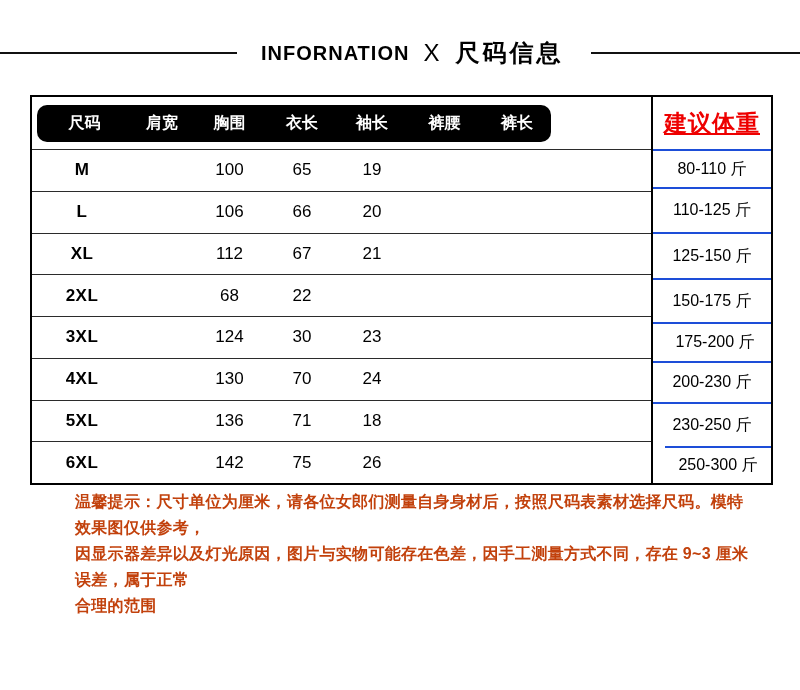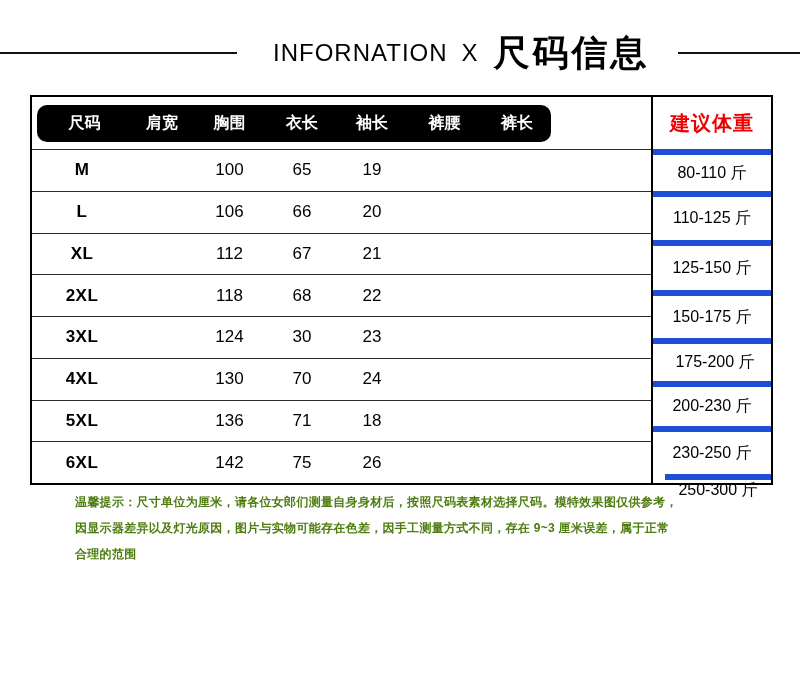--- a/index.html
+++ b/index.html
@@ -7,23 +7,23 @@
     width:800px;height:690px;background:#ffffff;position:relative;overflow:hidden;
     font-family:"Liberation Sans","DejaVu Sans",sans-serif;color:#000;
   }
   .stage{position:absolute;inset:0;}
 
   
   .title-row{position:absolute;top:36px;left:0;width:800px;height:34px;display:flex;align-items:center;}
   .title-line{height:2px;background:#111;}
   .title-line.left{width:237px;}
   .title-line.right{flex:1;}
-  .title-en{font-size:24px;letter-spacing:1px;font-weight:400;margin-left:36px;white-space:nowrap;}
+  .title-en{font-size:20px;letter-spacing:1px;font-weight:700;margin-left:24px;white-space:nowrap;}
   .title-x{font-size:24px;font-weight:500;margin:0 16px 0 14px;}
-  .title-cn{font-size:36px;font-weight:bold;letter-spacing:3px;margin-right:28px;white-space:nowrap;}
+  .title-cn{font-size:24px;font-weight:bold;letter-spacing:3px;margin-right:28px;white-space:nowrap;}
 
   
   .size-table{
     position:absolute;left:30px;top:95px;width:743px;height:390px;
     border:2px solid #000;box-sizing:border-box;background:#fff;
   }
   .main-area{position:absolute;left:0;top:0;width:619px;height:100%;display:flex;flex-direction:column;}
   .header-zone{height:52px;position:relative;flex:0 0 auto;}
   .pill{
     position:absolute;left:5px;top:8px;width:514px;height:37px;
@@ -37,39 +37,39 @@
   }
   .data-row .cell{display:flex;align-items:center;justify-content:center;font-size:17px;font-weight:500;}
   .data-row .cell.size{font-weight:600;letter-spacing:.5px;}
 
   .weight-col{
     position:absolute;left:619px;top:0;width:120px;height:100%;box-sizing:border-box;
     border-left:2px solid #000;display:flex;flex-direction:column;background:#fff;
   }
   .weight-header{
     height:52px;flex:0 0 auto;display:flex;align-items:center;justify-content:center;
-    color:var(--accent-red,#ee0000);font-size:20px;font-weight:bold;letter-spacing:1px;white-space:nowrap;
+    color:var(--accent-red,#ee0000);font-size:23px;font-weight:bold;letter-spacing:1px;white-space:nowrap;text-decoration:underline;
   }
   .wcell{
     display:flex;align-items:center;justify-content:center;
-    font-size:16px;font-weight:500;border-top:6px solid #1d4ed8;flex:0 0 auto;white-space:nowrap;
+    font-size:16px;font-weight:500;border-top:2px solid #1d4ed8;flex:0 0 auto;white-space:nowrap;
   }
   .weight-col > div:nth-child(2){height:36px;}
   .weight-col > div:nth-child(3){height:43px;}
   .weight-col > div:nth-child(4){height:44px;}
   .weight-col > div:nth-child(5){height:42px;}
   .weight-col > div:nth-child(6){height:37px;padding-left:6px;}
   .weight-col > div:nth-child(7){height:39px;}
   .weight-col > div:nth-child(8){height:42px;}
   .weight-col > div:nth-child(9){flex:1;margin-left:12px;}
 
   
   .footer{
     position:absolute;left:75px;top:489px;width:678px;
-    font-size:12px;line-height:26px;font-weight:600;letter-spacing:.3px;color:#4d7c0f;
+    font-size:16px;line-height:26px;font-weight:600;letter-spacing:.3px;color:#c2410c;
   }
 </style>
 </head>
 <body>
 
 <div class="stage">
 
   <div class="title-row">
     <div class="title-line left"></div>
     <div class="title-en">INFORNATION</div>
@@ -123,21 +123,20 @@
         <div class="cell">67</div>
         <div class="cell">21</div>
         <div class="cell"></div>
         <div class="cell"></div>
         <div class="cell"></div>
       </div>
 
       <div class="data-row">
         <div class="cell size">2XL</div>
         <div class="cell"></div>
-        <div class="cell">118</div>
         <div class="cell">68</div>
         <div class="cell">22</div>
         <div class="cell"></div>
         <div class="cell"></div>
         <div class="cell"></div>
       </div>
 
       <div class="data-row">
         <div class="cell size">3XL</div>
         <div class="cell"></div>

